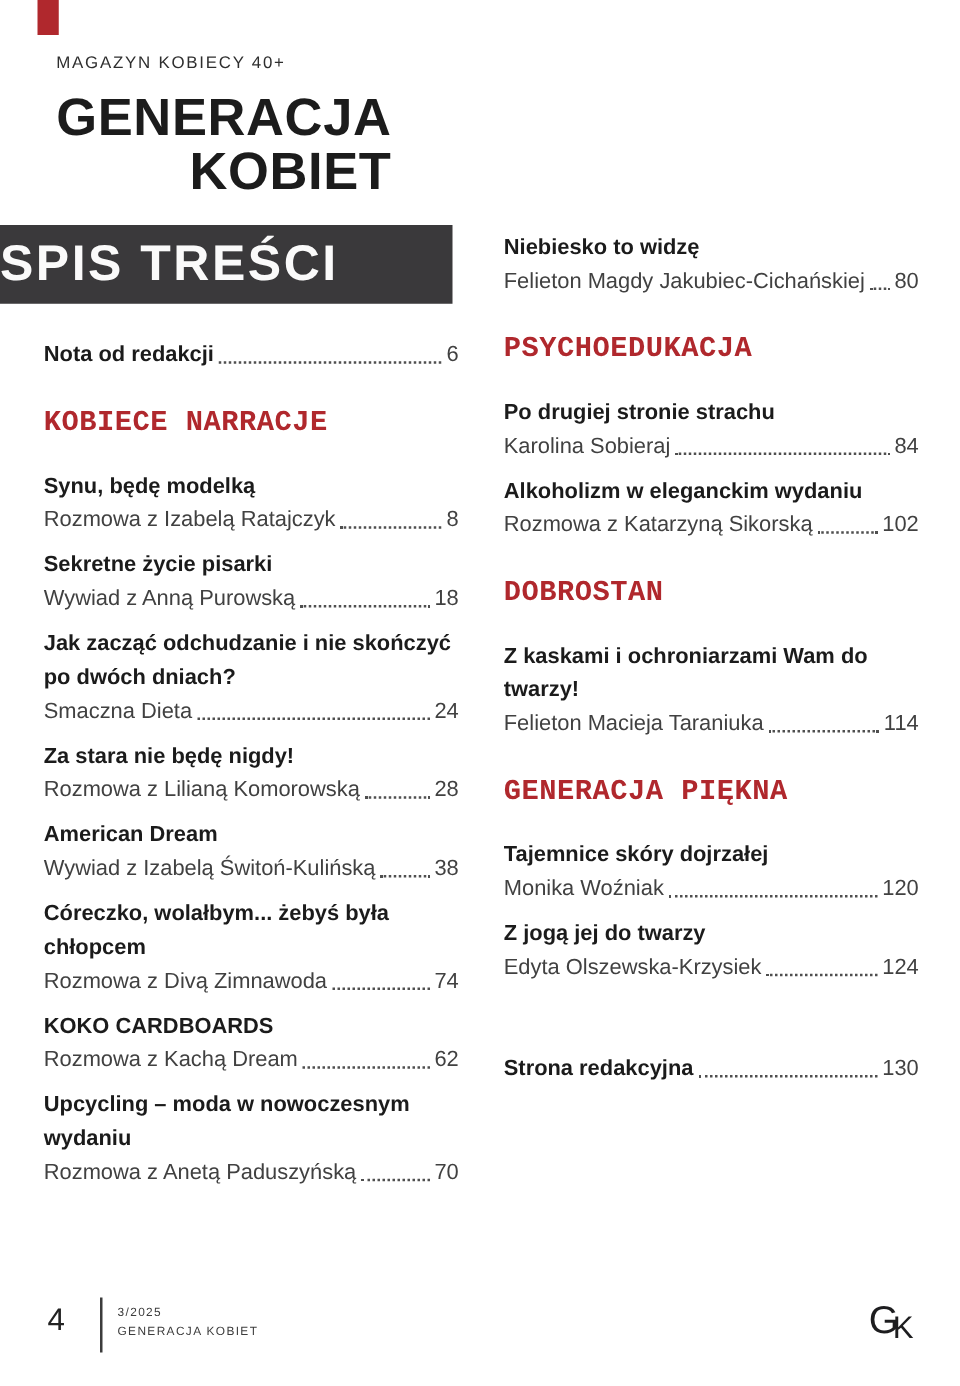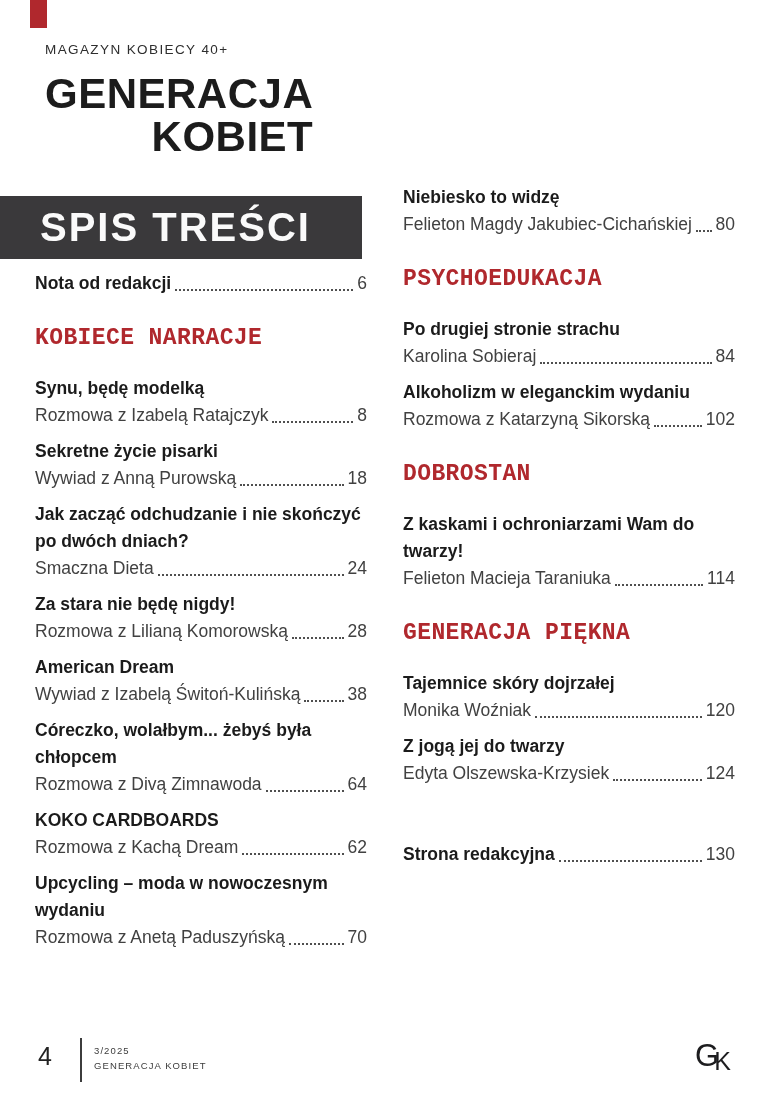--- a/index.html
+++ b/index.html
@@ -36,26 +36,25 @@
     font-size: 42px;
     line-height: 1.02;
     letter-spacing: 0.5px;
     color: #1c1c1c;
   }
   .mast-line2 { text-align: right; }
 
   
   .banner {
     position: absolute;
-    left: 0; top: 196px;
+    left: 0; top: 180px;
     width: 362px; height: 63px;
     background: #3a393b;
     display: flex;
     align-items: center;
-    padding-left: 40px;
     box-sizing: border-box;
   }
   .banner-text {
     color: #fafafa;
     font-size: 40px;
     font-weight: 700;
     letter-spacing: 2px;
     white-space: nowrap;
   }
 
@@ -194,21 +193,21 @@
           <span class="sub-text">Wywiad z Izabelą Świtoń-Kulińską</span>
           <span class="leader"></span>
           <span class="page-num">38</span>
         </div>
       </div>
       <div class="entry">
         <div class="entry-title">Córeczko, wolałbym... żebyś była chłopcem</div>
         <div class="sub-row">
           <span class="sub-text">Rozmowa z Divą Zimnawoda</span>
           <span class="leader"></span>
-          <span class="page-num">64</span>
+          <span class="page-num">74</span>
         </div>
       </div>
       <div class="entry">
         <div class="entry-title">KOKO CARDBOARDS</div>
         <div class="sub-row">
           <span class="sub-text">Rozmowa z Kachą Dream</span>
           <span class="leader"></span>
           <span class="page-num">62</span>
         </div>
       </div>

